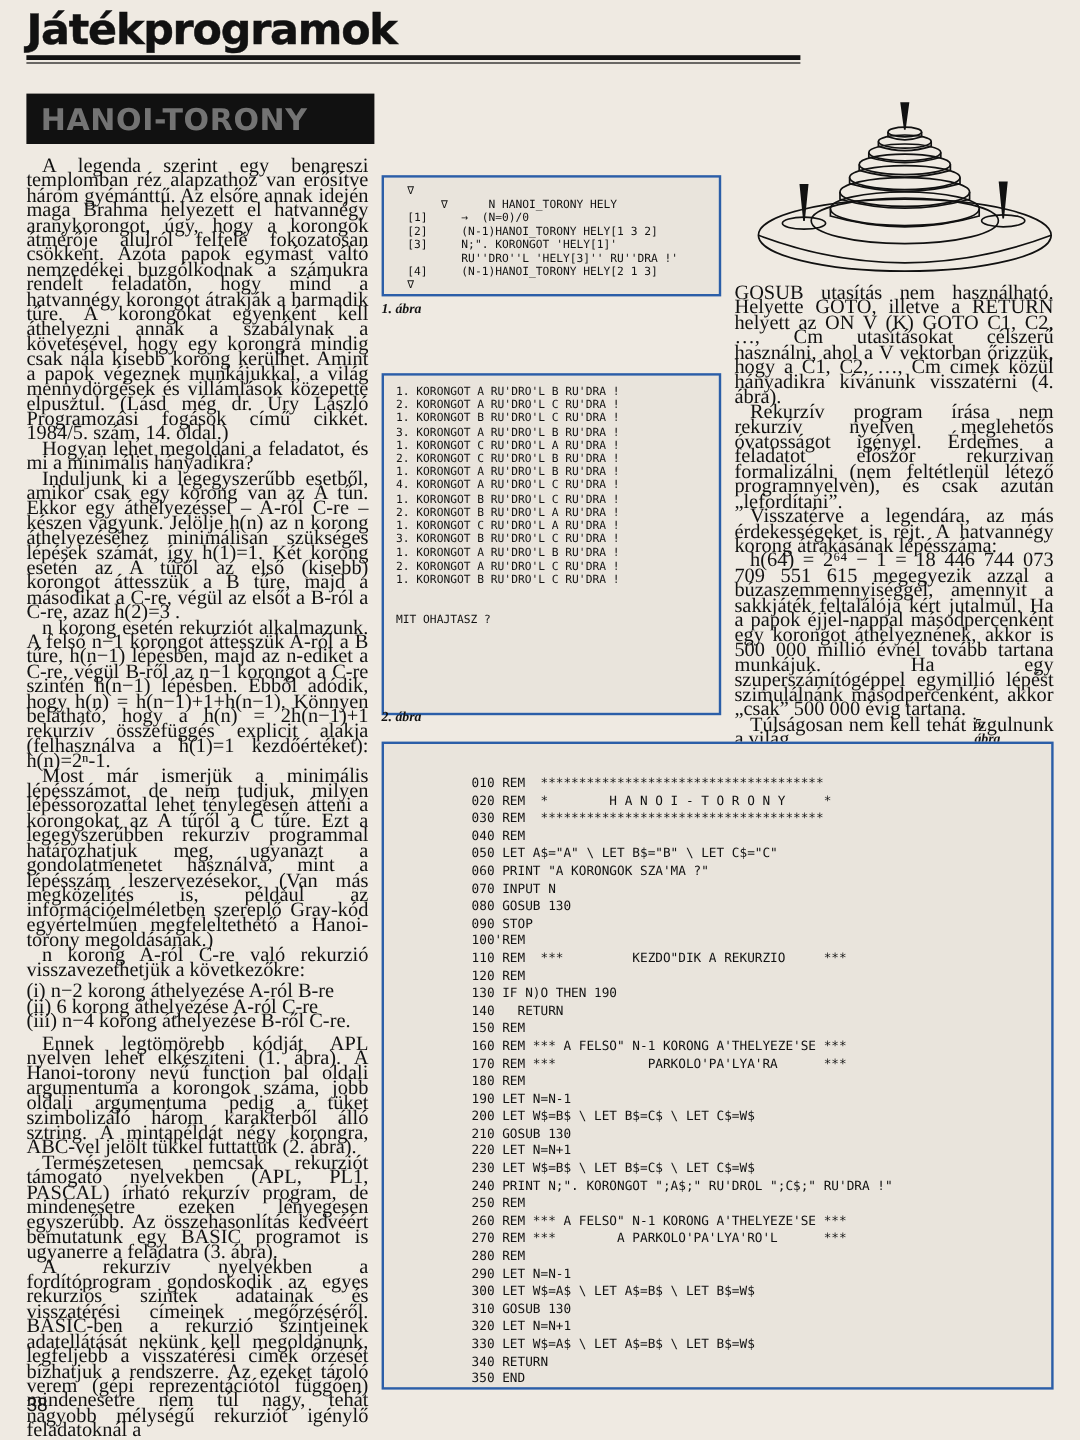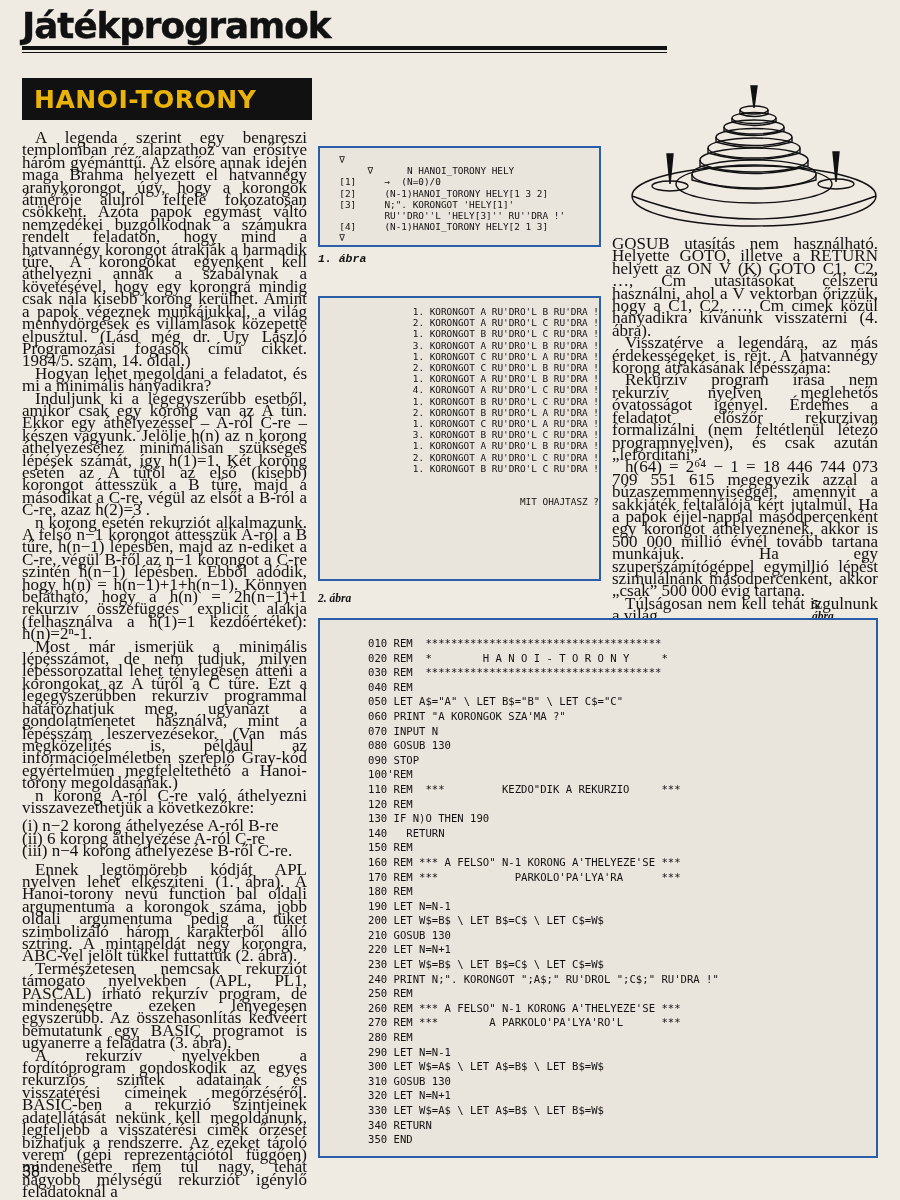--- a/index.html
+++ b/index.html
@@ -29,21 +29,21 @@
   .masthead-rule{position:absolute;left:0;top:40px;width:645px;height:4px;background:#111;}
   .masthead-rule2{position:absolute;left:0;top:46px;width:645px;height:1px;background:#111;}
 
   
   .title-box{
     position:absolute;left:22px;top:78px;width:290px;height:42px;
     background:#111;
   }
   .title-box span{
     display:block;
-    color:#eab308;
+    color:#737373;
     font-family:"DejaVu Sans", sans-serif;
     font-weight:bold;
     font-size:25px;
     letter-spacing:0.5px;
     padding:7px 0 0 12px;
     white-space:nowrap;
   }
 
   
   .col{
@@ -78,28 +78,28 @@
   .fig-cap{
     position:absolute;
     font-style:italic;
     font-weight:bold;
     font-size:11.5px;
     font-family:"Liberation Serif", serif;
   }
 
   #fig1{left:318px;top:146px;width:283px;height:101px;}
   #fig1 .fig-pre{padding:6px 0 0 8px;}
-  #fig1cap{left:318px;top:252px;font-family:Liberation Mono, monospace;}
-
-  #fig2{left:318px;top:296px;width:283px;height:285px;text-align:right;}
+  #fig1cap{left:318px;top:252px;}
+
+  #fig2{left:318px;top:311px;width:283px;height:285px;}
   #fig2 .fig-pre{padding:8px 0 0 10px;}
   #fig2cap{left:318px;top:592px;}
 
   #fig3{left:318px;top:618px;width:560px;height:540px;}
-  #fig3 .fig-pre{padding:16px 0 0 48px;font-size:10.6px;line-height:14.6px;}
+  #fig3 .fig-pre{padding:26px 0 0 48px;font-size:10.6px;line-height:14.6px;margin-left:25px;}
   #fig3cap{left:812px;top:598px;}
 
   
   #tower{position:absolute;left:604px;top:56px;width:280px;height:180px;}
 
   
   #pageno{
     position:absolute;left:22px;top:1163px;
     font-family:"Liberation Sans", sans-serif;
     font-size:16px;
@@ -151,21 +151,21 @@
       <ellipse cx="66" cy="130" rx="18" ry="5"></ellipse>
     </g>
   </svg>
 
   <div class="col" id="col1">
     <p>A legenda szerint egy benareszi templomban réz alapzathoz van erősítve három gyémánttű. Az elsőre annak idején maga Brahma helyezett el hatvannégy aranykorongot, úgy, hogy a korongok átmérője alulról felfelé fokozatosan csökkent. Azóta papok egymást váltó nemzedékei buzgólkodnak a számukra rendelt feladaton, hogy mind a hatvannégy korongot átrakják a harmadik tűre. A korongokat egyenként kell áthelyezni annak a szabálynak a követésével, hogy egy korongra mindig csak nála kisebb korong kerülhet. Amint a papok végeznek munkájukkal, a világ mennydörgések és villámlások közepette elpusztul. (Lásd még dr. Úry László Programozási fogások című cikkét. 1984/5. szám, 14. oldal.)</p>
     <p>Hogyan lehet megoldani a feladatot, és mi a minimális hányadikra?</p>
     <p>Induljunk ki a legegyszerűbb esetből, amikor csak egy korong van az A tűn. Ekkor egy áthelyezéssel – A-ról C-re – készen vagyunk. Jelölje h(n) az n korong áthelyezéséhez minimálisan szükséges lépések számát, így h(1)=1. Két korong esetén az A tűről az első (kisebb) korongot áttesszük a B tűre, majd a másodikat a C-re, végül az elsőt a B-ról a C-re, azaz h(2)=3 .</p>
     <p>n korong esetén rekurziót alkalmazunk. A felső n−1 korongot áttesszük A-ról a B tűre, h(n−1) lépésben, majd az n-ediket a C-re, végül B-ről az n−1 korongot a C-re szintén h(n−1) lépésben. Ebből adódik, hogy h(n) = h(n−1)+1+h(n−1). Könnyen belátható, hogy a h(n) = 2h(n−1)+1 rekurzív összefüggés explicit alakja (felhasználva a h(1)=1 kezdőértéket): h(n)=2ⁿ-1.</p>
     <p>Most már ismerjük a minimális lépésszámot, de nem tudjuk, milyen lépéssorozattal lehet ténylegesen átteni a korongokat az A tűről a C tűre. Ezt a legegyszerűbben rekurzív programmal határozhatjuk meg, ugyanazt a gondolatmenetet használva, mint a lépésszám leszervezésekor. (Van más megközelítés is, például az információelméletben szereplő Gray-kód egyértelműen megfeleltethető a Hanoi-torony megoldásának.)</p>
-    <p>n korong A-ról C-re való áthelyezni visszavezethetjük a következőkre:</p>
+    <p>n korong A-ról C-re való rekurzió visszavezethetjük a következőkre:</p>
     <p style="height:6px"></p>
     <p class="hang">(i)  n−2 korong áthelyezése A-ról B-re</p>
     <p class="hang">(ii)  6 korong áthelyezése A-ról C-re</p>
     <p class="hang">(iii) n−4 korong áthelyezése B-ről C-re.</p>
     <p style="height:6px"></p>
     <p>Ennek legtömörebb kódját APL nyelven lehet elkészíteni (1. ábra). A Hanoi-torony nevű function bal oldali argumentuma a korongok száma, jobb oldali argumentuma pedig a tüket szimbolizáló három karakterből álló sztring. A mintapéldát négy korongra, ABC-vel jelölt tükkel futtattuk (2. ábra).</p>
     <p>Természetesen nemcsak rekurziót támogató nyelvekben (APL, PL1, PASCAL) írható rekurzív program, de mindenesetre ezeken lényegesen egyszerűbb. Az összehasonlítás kedvéért bemutatunk egy BASIC programot is ugyanerre a feladatra (3. ábra).</p>
     <p>A rekurzív nyelvekben a fordítóprogram gondoskodik az egyes rekurziós szintek adatainak és visszatérési címeinek megőrzéséről. BASIC-ben a rekurzió szintjeinek adatellátását nekünk kell megoldanunk, legfeljebb a visszatérési címek őrzését bízhatjuk a rendszerre. Az ezeket tároló verem (gépi reprezentációtól függően) mindenesetre nem túl nagy, tehát nagyobb mélységű rekurziót igénylő feladatoknál a</p>
   </div>
 
@@ -198,22 +198,22 @@
 2. KORONGOT A RU'DRO'L C RU'DRA !
 1. KORONGOT B RU'DRO'L C RU'DRA !
 
 
 MIT OHAJTASZ ?</pre>
   </div>
   <div class="fig-cap" id="fig2cap">2. ábra</div>
 
   <div class="col" id="col3">
     <p class="noind">GOSUB utasítás nem használható. Helyette GOTO, illetve a RETURN helyett az ON V (K) GOTO C1, C2, …,  Cm utasításokat célszerű használni, ahol a V vektorban őrizzük, hogy a C1, C2, …, Cm címek közül hányadikra kívánunk visszatérni (4. ábra).</p>
+    <p>Rekurzív program írása nem rekurzív nyelven meglehetős óvatosságot igényel. Érdemes a feladatot előszőr rekurzivan formalizálni (nem feltétlenül létező programnyelven), és csak azután „lefordítani”.</p>
     <p>Visszatérve a legendára, az más érdekességeket is rejt. A hatvannégy korong átrakásának lépésszáma:</p>
-    <p>Rekurzív program írása nem rekurzív nyelven meglehetős óvatosságot igényel. Érdemes a feladatot előszőr rekurzivan formalizálni (nem feltétlenül létező programnyelven), és csak azután „lefordítani”.</p>
     <p>h(64) = 2⁶⁴ − 1 = 18 446 744 073 709 551 615 megegyezik azzal a búzaszemmennyiséggel, amennyit a sakkjáték feltalálója kért jutalmul. Ha a papok éjjel-nappal másodpercenként egy korongot áthelyeznének, akkor is 500 000 millió évnél tovább tartana munkájuk. Ha egy szuperszámítógéppel egymillió lépést szimulálnánk másodpercenként, akkor „csak” 500 000 évig tartana.</p>
     <p>Túlságosan nem kell tehát izgulnunk a világ</p>
   </div>
 
   <div class="fig-cap" id="fig3cap">5. ábra</div>
   <div class="fig-box" id="fig3">
     <pre class="fig-pre">010 REM  *************************************
 020 REM  *        H A N O I - T O R O N Y     *
 030 REM  *************************************
 040 REM

